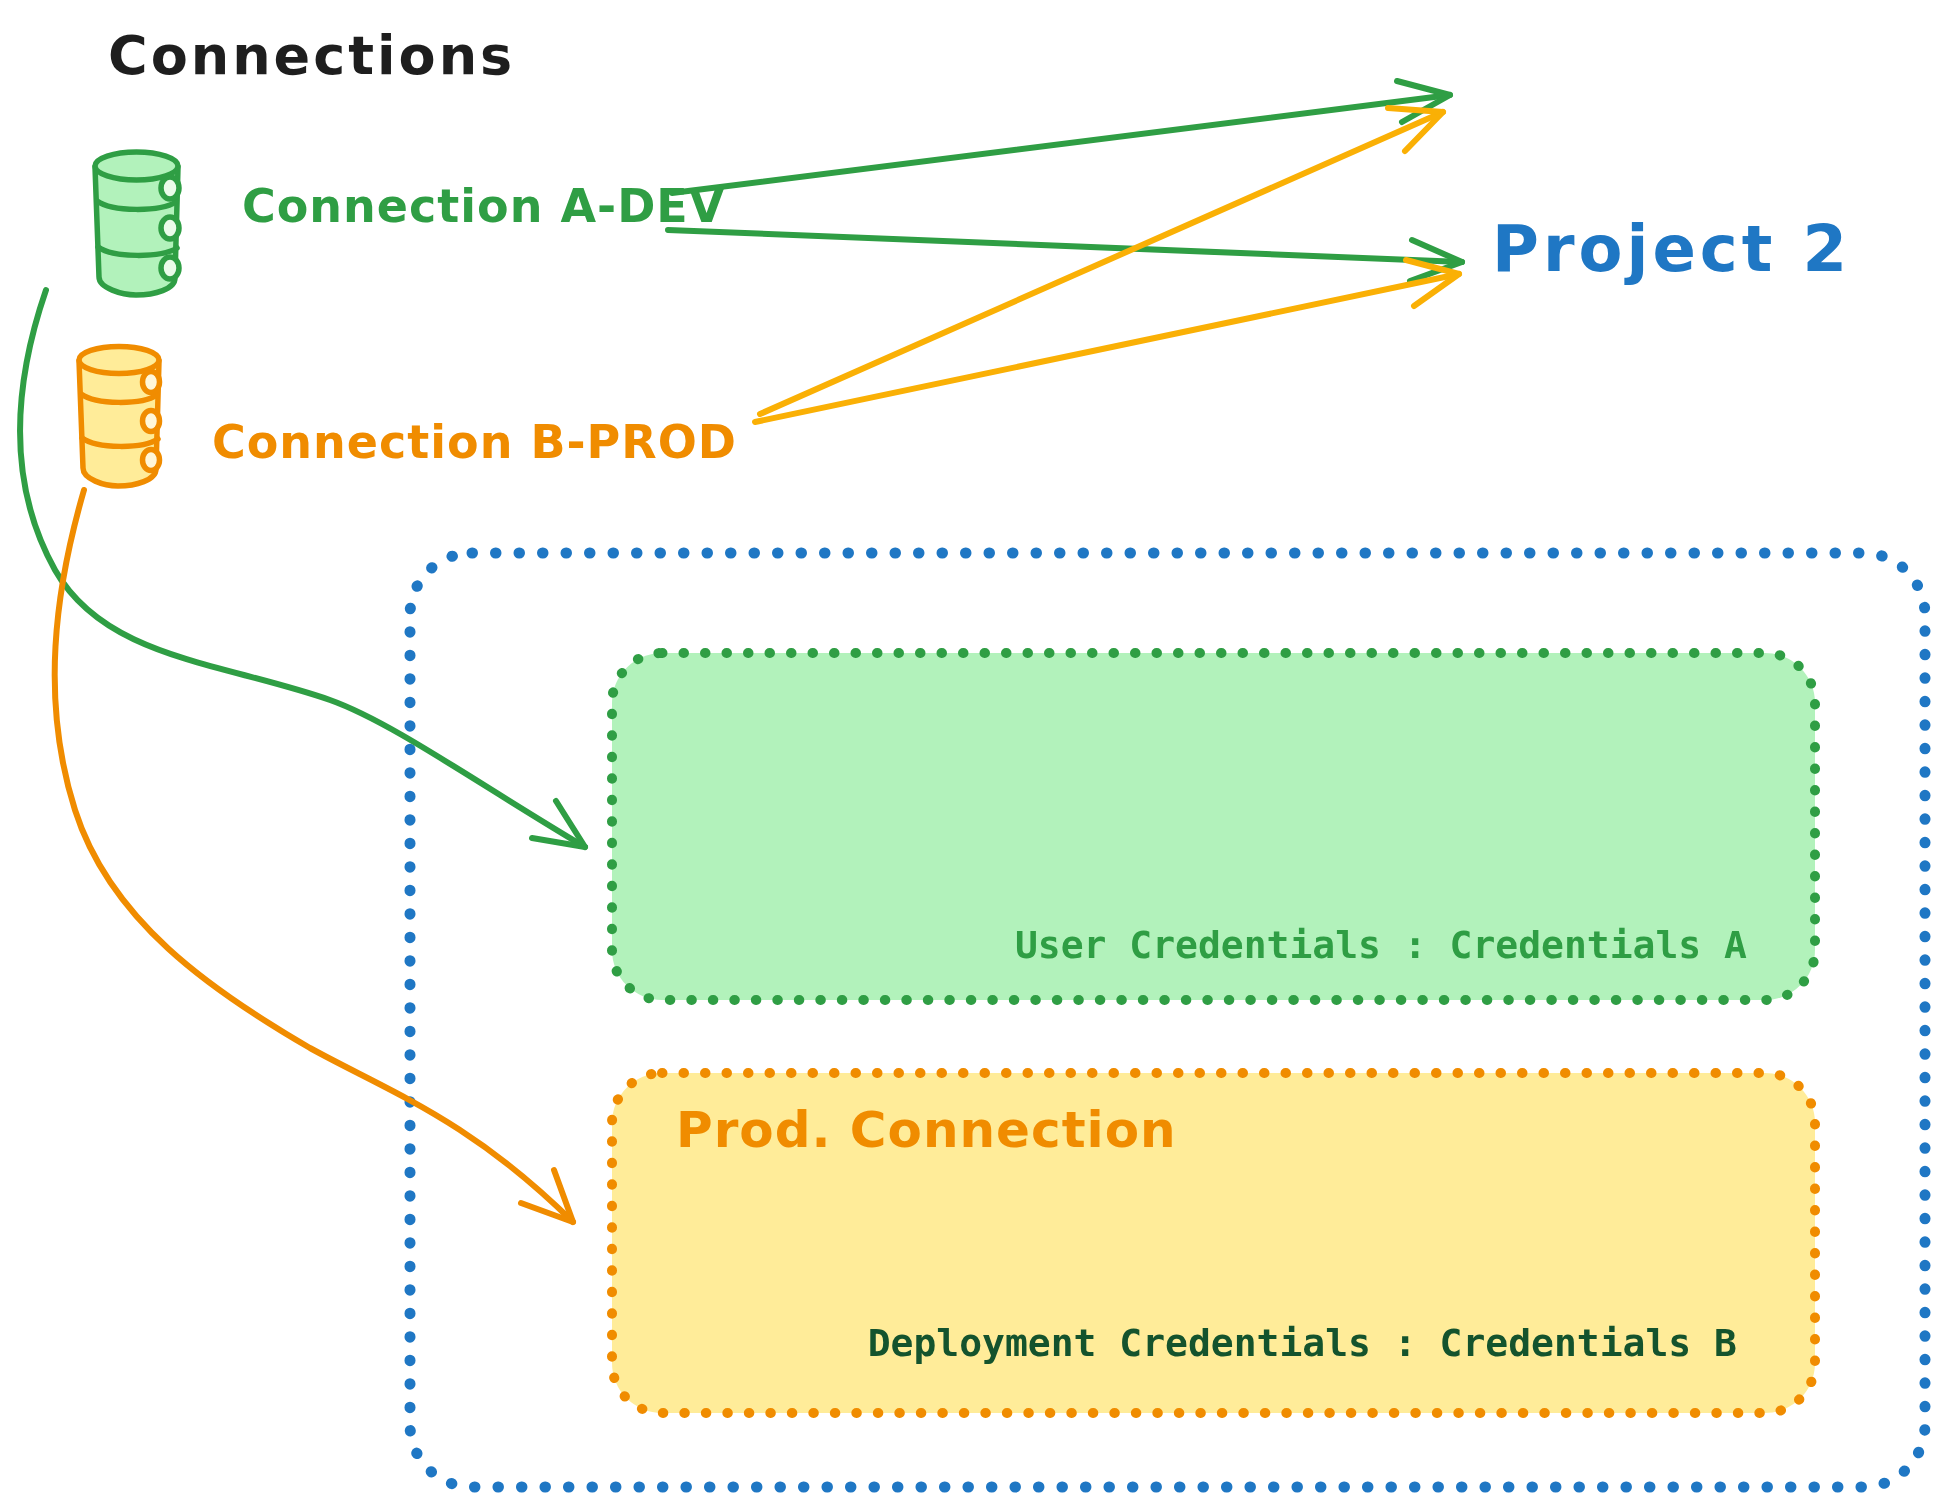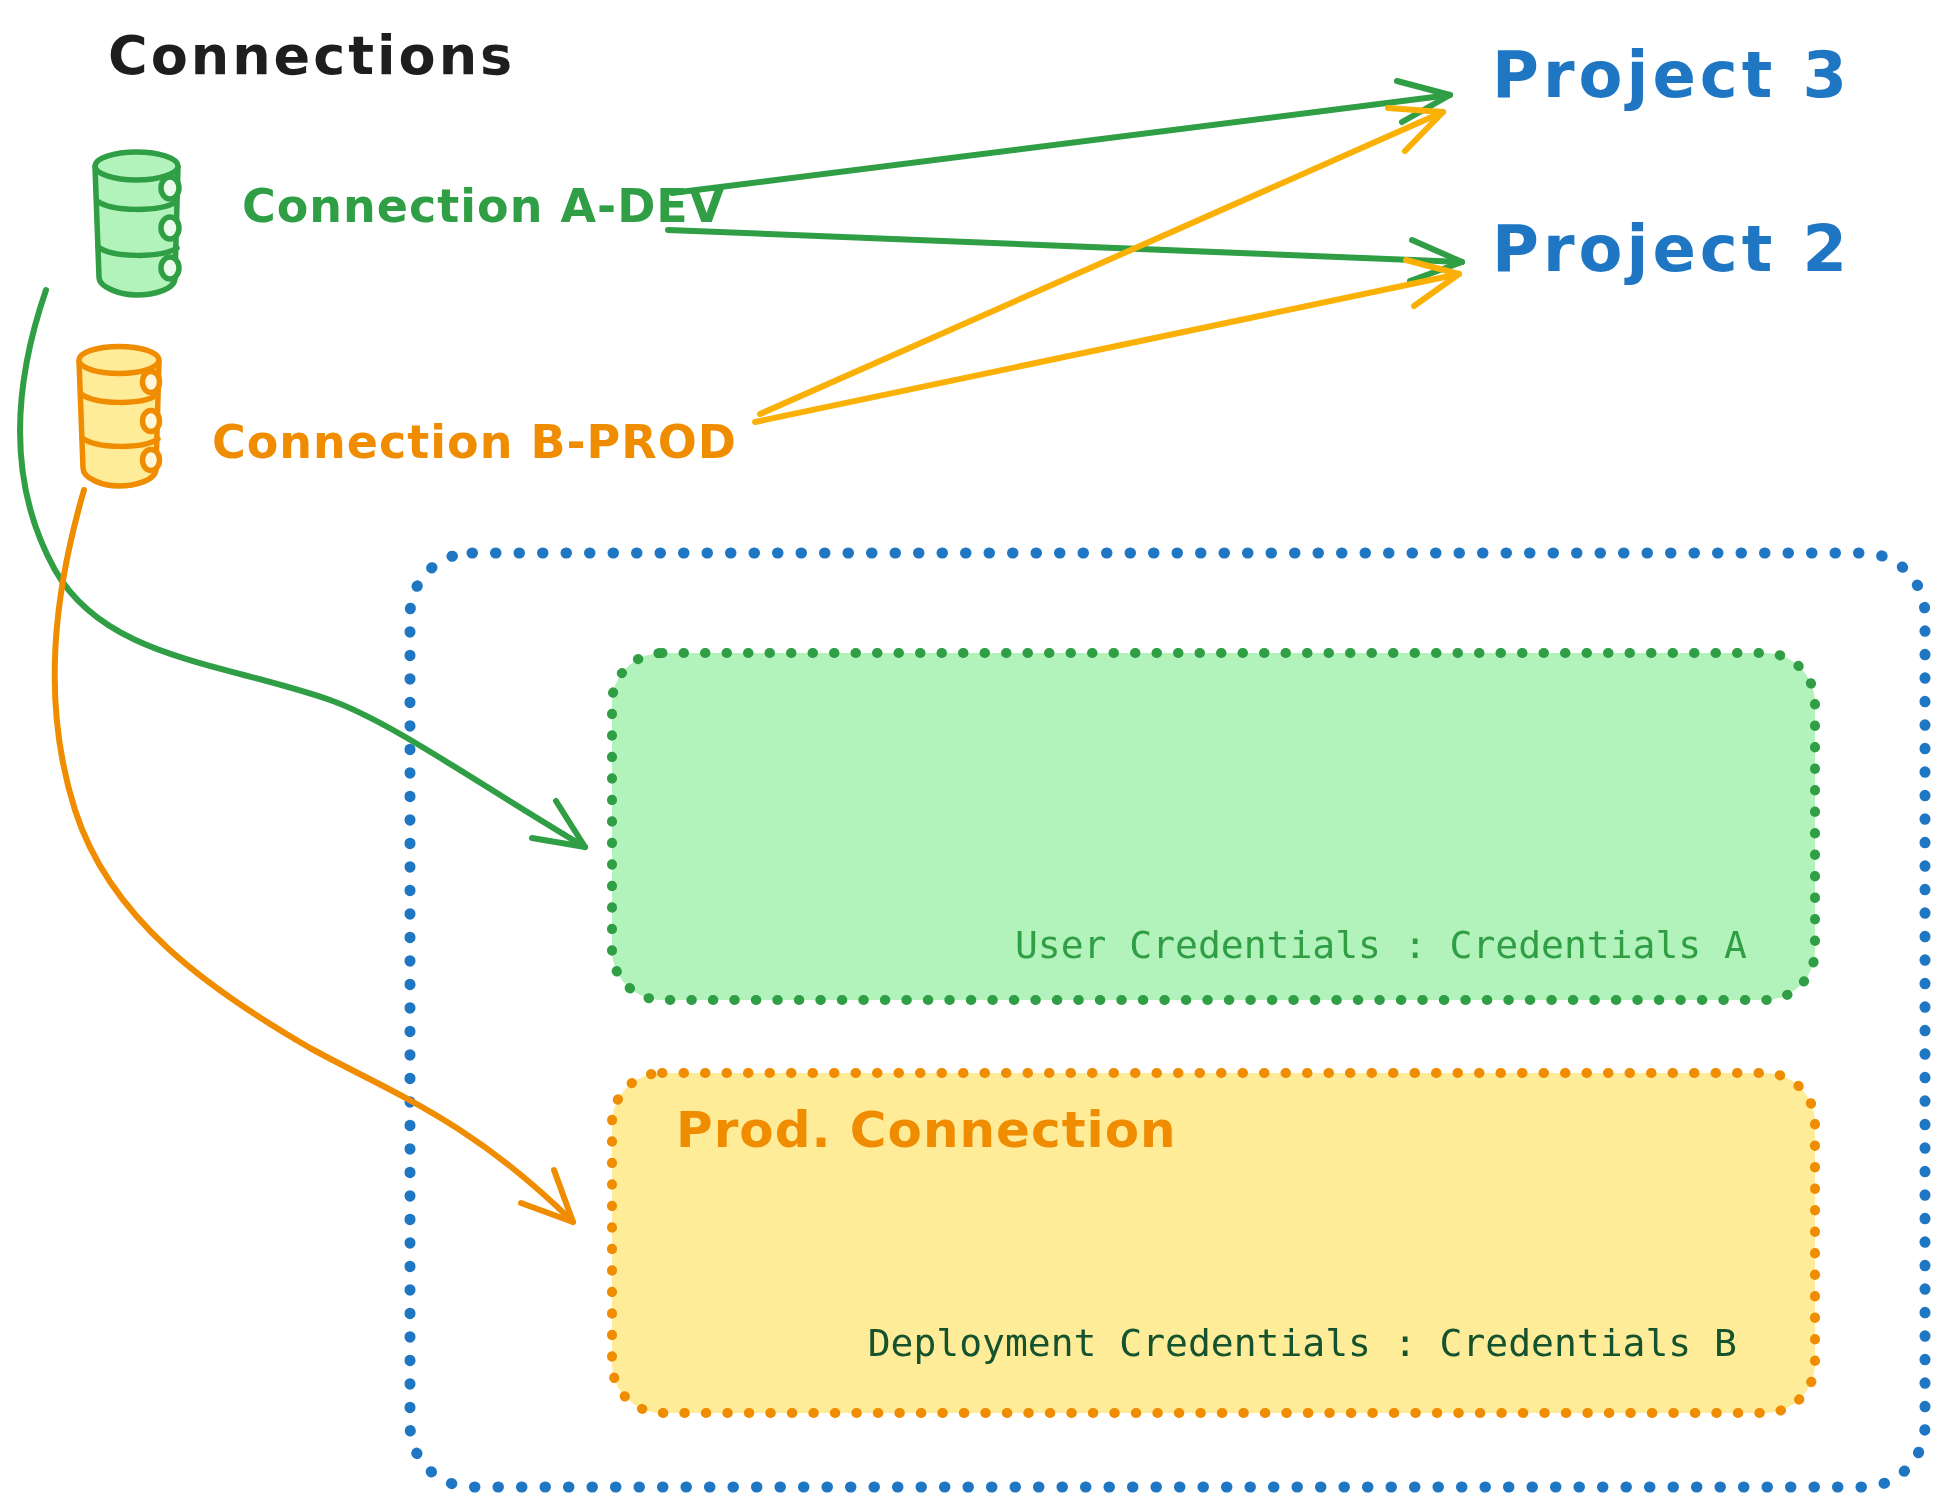--- a/index.html
+++ b/index.html
@@ -19,21 +19,21 @@
   .conn-b { left: 212px; top: 382px; font-size: 46px; color: #f08c00; margin-top: 36px; }
   .proj { color: #1f77c4; font-size: 64px; letter-spacing: 4px; }
   .proj3 { left: 1492px; top: 42px; }
   .proj2 { left: 1492px; top: 216px; }
   .proj1 { left: 1510px; top: 420px; }
   .env-title { font-size: 50px; }
   .dev-title { left: 660px; top: 688px; color: #2f9e44; }
   .prod-title { left: 676px; top: 1104px; color: #f08c00; }
   .creds {
     font-family: "DejaVu Sans Mono", "Liberation Mono", monospace;
-    font-weight: 400;
+    font-weight: 700;
     font-size: 38px;
     text-align: right;
   }
   .creds-dev { left: 612px; top: 926px; width: 1135px; color: #2f9e44; }
   .creds-prod { left: 587px; top: 1324px; width: 1150px; color: #14532d; }
 </style>
 </head>
 <body>
 
 <div class="canvas">
@@ -94,21 +94,20 @@
       <path d="M573 1222 L521 1203 M573 1222 L554 1170"></path>
     </g>
   </svg>
 
   <div class="txt hand title">Connections</div>
 
   <div class="txt hand conn-a">Connection A-DEV</div>
 
   <div class="txt hand conn-b">Connection B-PROD</div>
 
-  <div class="txt hand proj proj3">Project 3</div>
 
   <div class="txt hand proj proj2">Project 2</div>
 
 
 
   <div class="txt creds creds-dev">User Credentials : Credentials A</div>
 
   <div class="txt hand env-title prod-title">Prod. Connection</div>
 
   <div class="txt creds creds-prod">Deployment Credentials : Credentials B</div>

